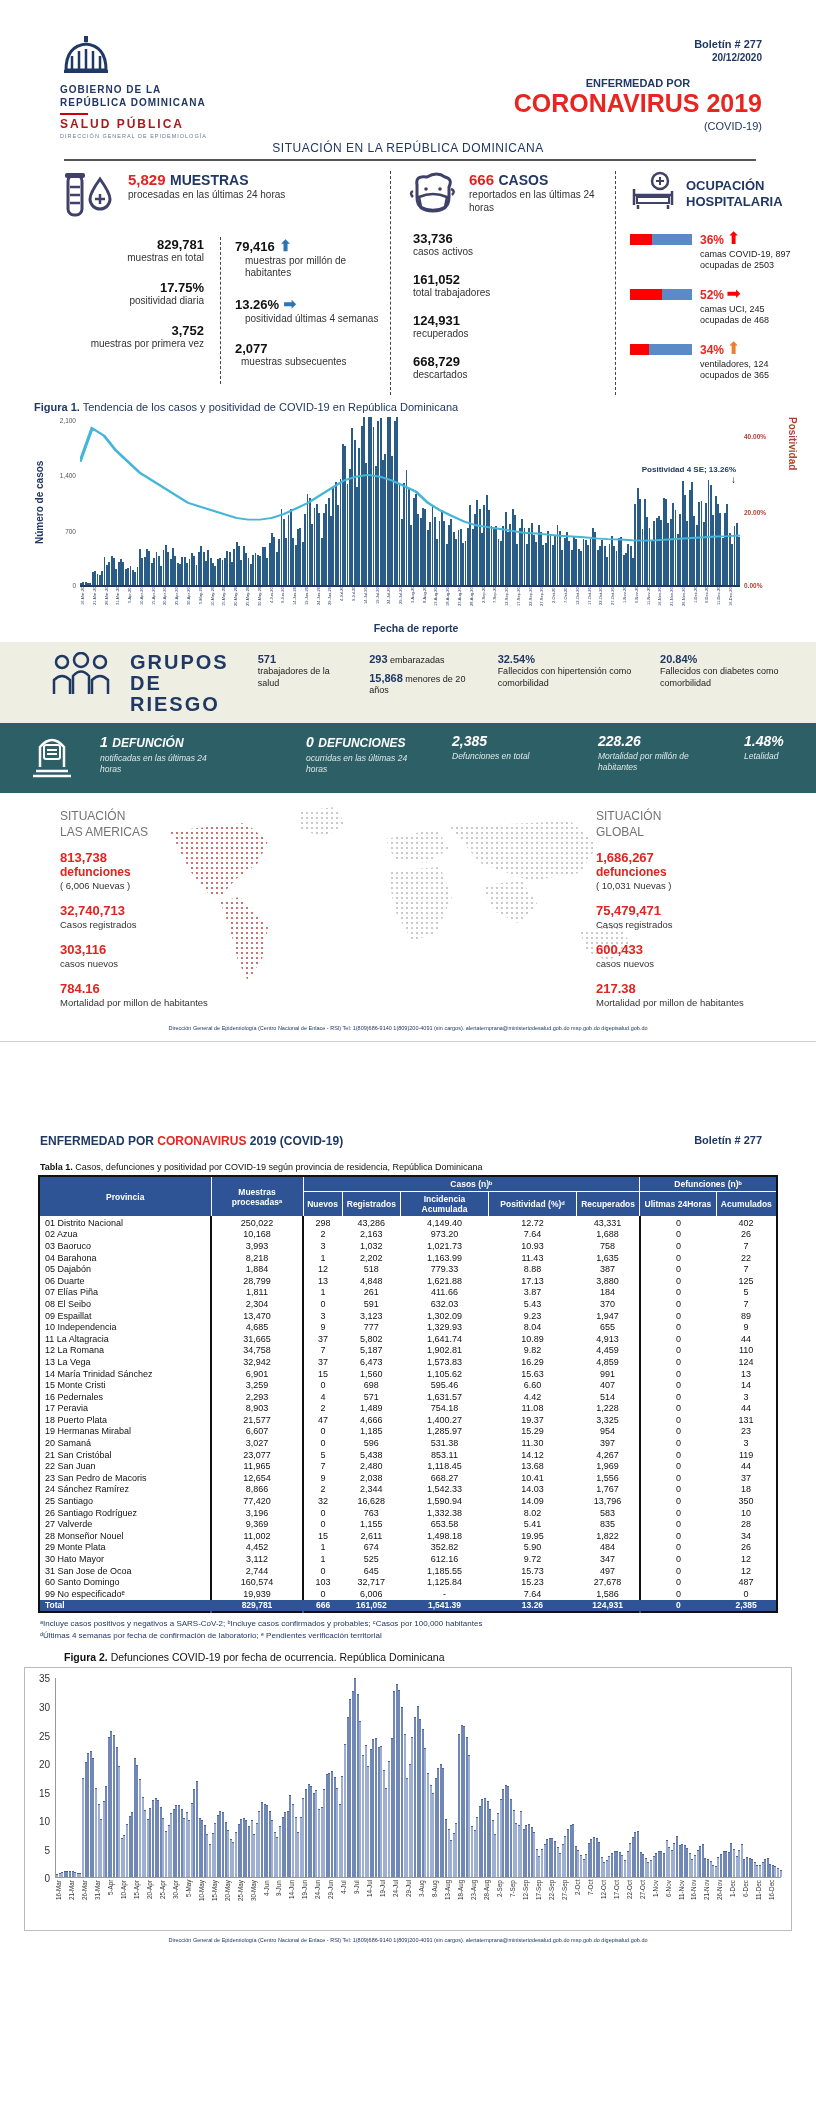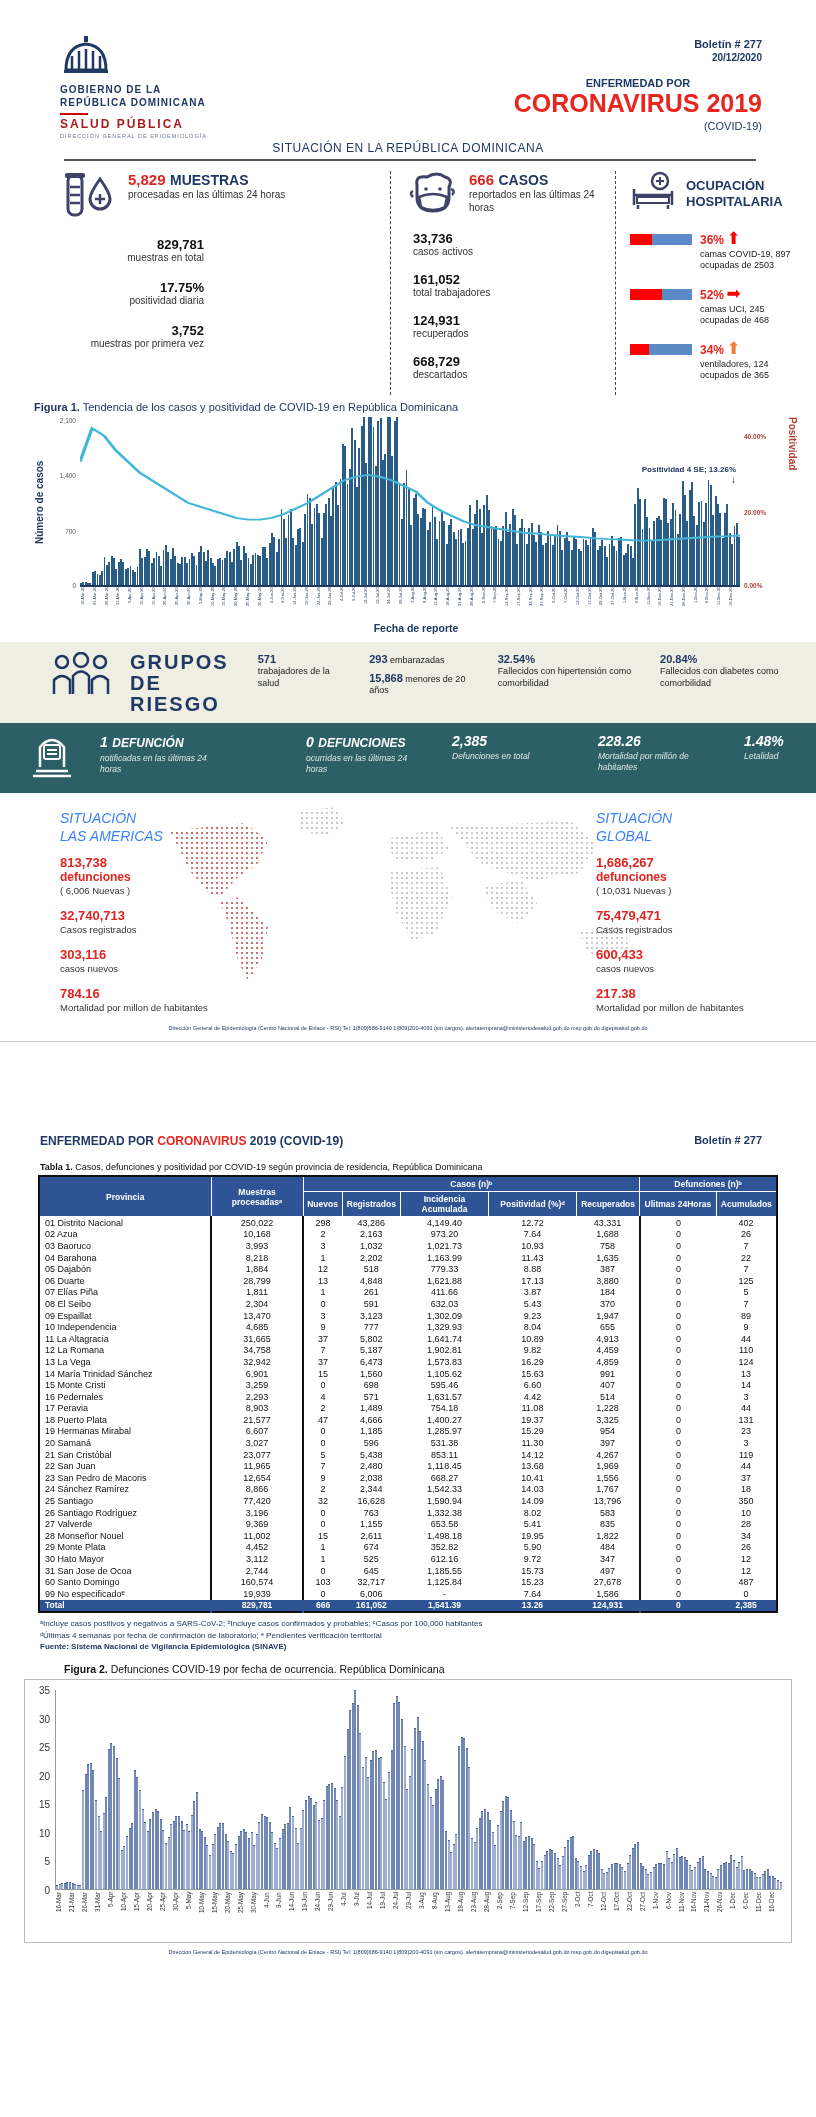--- a/index.html
+++ b/index.html
@@ -92,21 +92,21 @@
   .def-num { font-size:14px; font-weight:bold; }
   .def-lbl { font-size:12px; font-weight:bold; }
   .def-sub { font-size:8.5px; color:#dfe8e6; line-height:1.35; margin-top:2px; }
   .def-item { min-width:120px;font-style:italic; }
 
   
   .situ-wrap { position:relative; min-height:230px; margin-top:8px; }
   .situ-col { position:absolute; top:8px; width:170px; }
   .situ-col.left { left:60px; }
   .situ-col.right { left:596px; }
-  .situ-h { font-size:14px; color:#3b82f6; line-height:1.3;font-style:italic; }
+  .situ-h { font-size:12px; color:#737373; line-height:1.3; }
   .situ-big { font-size:13px; font-weight:bold; color:#e02420; margin-top:10px; }
   .situ-red-lbl { font-size:12px; font-weight:bold; color:#e02420; }
   .situ-sub { font-size:9.5px; color:#333; margin-top:1px; }
   .situ-gap { margin-top:12px; }
   .map-svg { position:absolute; left:150px; top:0; }
   .p1-footer { position:absolute; bottom:0; width:100%; text-align:center; font-size:5.5px; color:#203864; }
 
   .page-break { height:1px; background:#cfcfcf; margin-top:10px; }
 
   
@@ -200,20 +200,36 @@
             <div class="big">829,781</div>
             <div class="lbl">muestras en total</div>
           </div>
           <div>
             <div class="big">17.75%</div>
             <div class="lbl">positividad diaria</div>
           </div>
           <div>
             <div class="big">3,752</div>
             <div class="lbl">muestras por primera vez</div>
+          </div>
+        </div>
+        <div class="subcol-b">
+          <div>
+            <span class="big">79,416</span>
+            <span class="arrow-up">⬆</span>
+            <div class="lbl" style="margin-left:10px">muestras por millón de habitantes</div>
+          </div>
+          <div>
+            <span class="big">13.26%</span>
+            <span class="arrow-right">➡</span>
+            <div class="lbl" style="margin-left:10px">positividad últimas 4 semanas</div>
+          </div>
+          <div>
+            <div class="big">2,077</div>
+            <div class="lbl" style="margin-left:6px">muestras subsecuentes</div>
           </div>
         </div>
       </div>
     </div>
 
     <div class="col-c">
       <div class="col-c-head">
         <span>
           <svg width="50" height="46" viewBox="0 0 50 46">
             <path d="M10 14 Q8 4 20 6 Q30 0 38 6 Q46 8 42 16 L42 26 Q42 40 26 40 Q10 40 10 26 Z" fill="none" stroke="#3f4168" stroke-width="3"></path>
@@ -1192,21 +1208,20 @@
           <td class="num c6">124,931</td>
           <td class="num">0</td>
           <td class="num">2,385</td>
         </tr>
       </tbody>
   </table>
 
   <div class="footnotes">
     <div>ᵃIncluye casos positivos y negativos a SARS-CoV-2; ᵇIncluye casos confirmados y probables; ᶜCasos por 100,000 habitantes</div>
     <div>ᵈÚltimas 4 semanas por fecha de confirmación de laboratorio; ᵉ Pendientes verificación territorial</div>
-    <div class="src">Fuente: Sistema Nacional de Vigilancia Epidemiológica (SINAVE)</div>
   </div>
 
   <div class="fig2-caption"><b>Figura 2.</b><span> Defunciones COVID-19 por fecha de ocurrencia. República Dominicana</span></div>
   <div class="fig2-box">
     <div class="fig2-body">
       <div class="fig2-yticks" id="fig2-yticks">
           <span style="top: 0%;">35</span>
           <span style="top: 14.2857%;">30</span>
           <span style="top: 28.5714%;">25</span>
           <span style="top: 42.8571%;">20</span>

